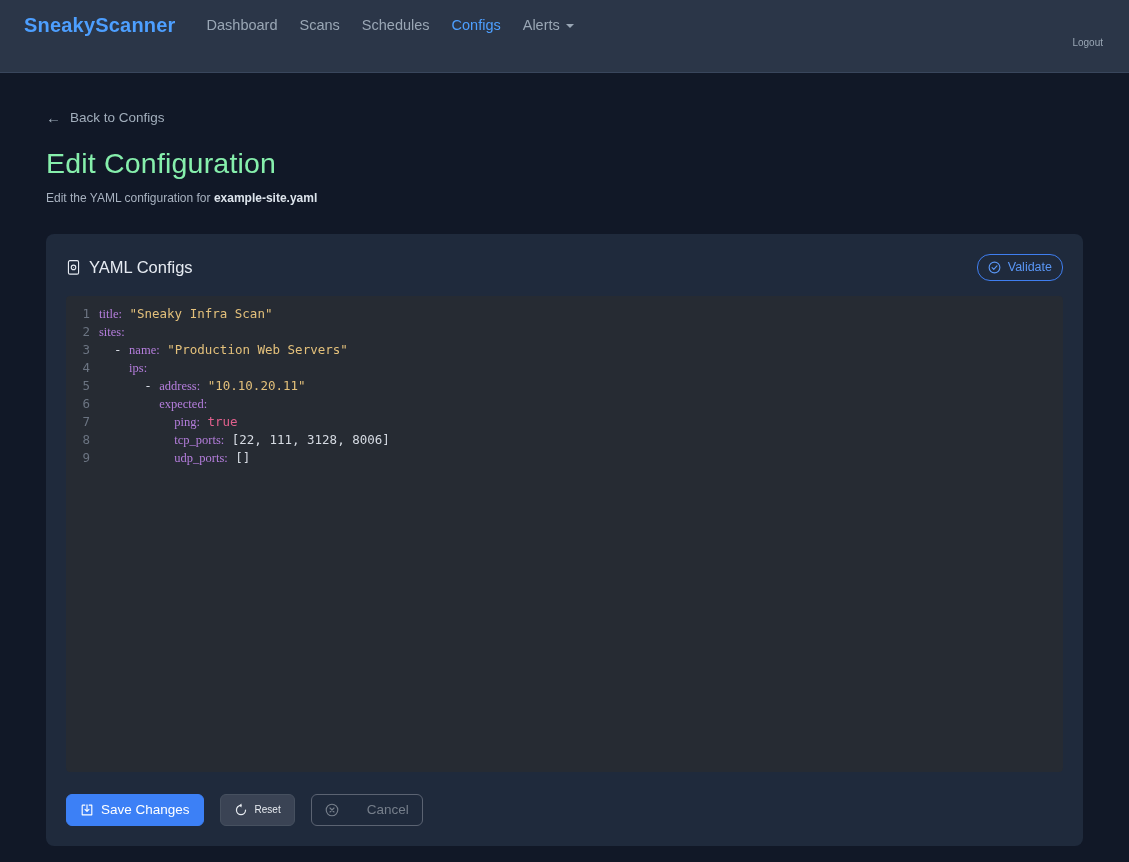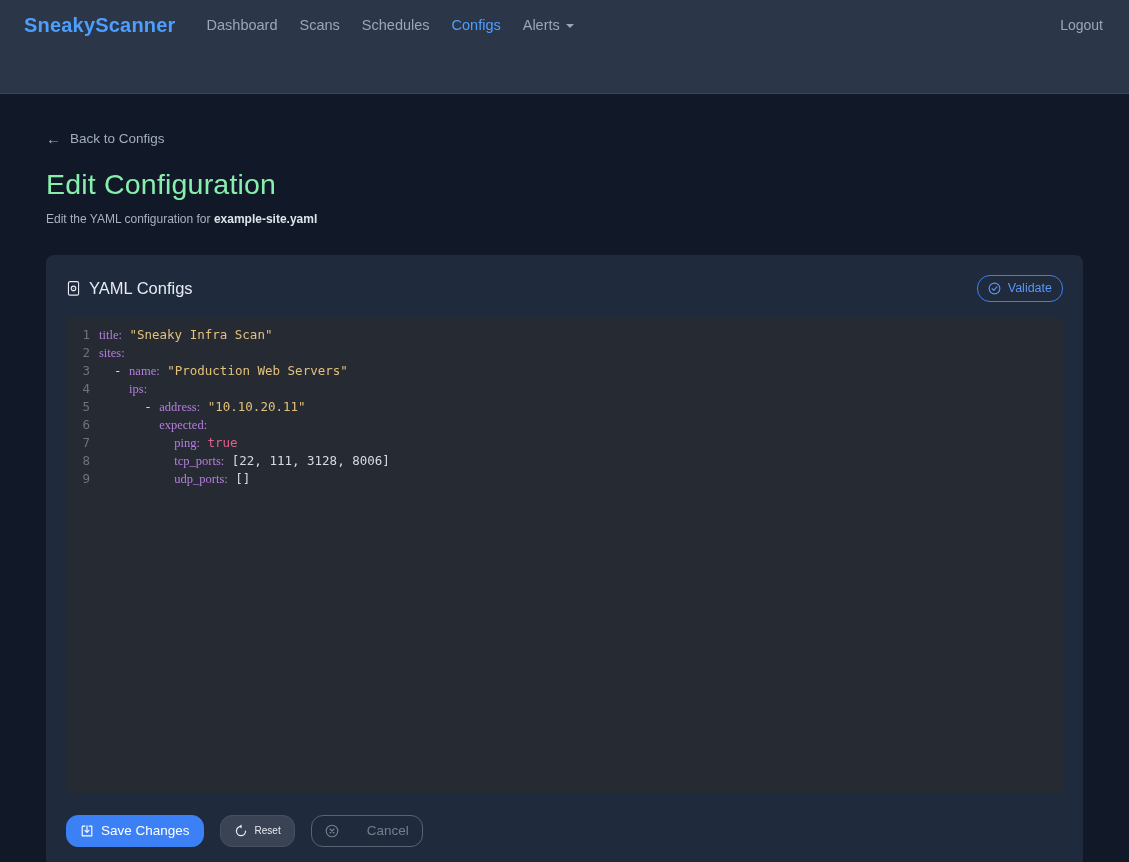--- a/index.html
+++ b/index.html
@@ -9,52 +9,52 @@
   *{box-sizing:border-box;}
   html,body{margin:0;padding:0;}
   body{
     width:1129px;height:862px;overflow:hidden;
     background:var(--page-bg);
     font-family:"Liberation Sans", sans-serif;
     color:#dbe1ea;
   }
   
   .navbar{
-    height:94px;background:var(--nav-bg);
+    height:73px;background:var(--nav-bg);
     border-bottom:1px solid #39465c;
     display:flex;align-items:flex-start;justify-content:space-between;
     padding:13px 24px 0 24px;
   }
   .nav-left{display:flex;align-items:center;}
   .brand{color:var(--accent);font-size:20px;font-weight:bold;text-decoration:none;margin-right:20px;letter-spacing:.2px;}
   .nav-links{display:flex;align-items:center;}
   .nav-link{color:#9aa7b5;font-size:14.5px;text-decoration:none;padding:4px 11px;display:inline-flex;align-items:center;gap:6px;}
   .nav-link.active{color:var(--accent);}
   .caret{width:0;height:0;border-left:4px solid transparent;border-right:4px solid transparent;border-top:4.5px solid currentColor;display:inline-block;margin-top:2px;}
-  .logout{color:#9aa7b5;font-size:14px;text-decoration:none;padding:4px 2px;}
+  .logout{color:#9aa7b5;font-size:10px;text-decoration:none;padding:4px 2px;margin-top:20px;}
   
   .container{width:1037px;margin:0 auto;}
   .back-link{
     display:inline-flex;align-items:center;gap:9px;margin-top:37px;
     color:#a2aebc;font-size:13.5px;text-decoration:none;
   }
   .back-arrow{font-size:15px;line-height:1;color:#a2aebc;}
   h1.page-title{margin:20px 0 0 0;font-size:28.5px;font-weight:400;color:#86efac;letter-spacing:.2px;}
   .subtitle{margin-top:11px;font-size:12px;color:#a8b2c0;}
   .subtitle b{color:#dde4ec;}
   
   .card{
     margin-top:29px;background:var(--card-bg);border-radius:8px;
     padding:20px;
   }
   .card-header{display:flex;align-items:center;justify-content:space-between;margin-bottom:15px;}
   .card-title{display:flex;align-items:center;gap:8px;font-size:16.5px;color:#e6ebf2;}
   .card-title svg{display:block;}
   .btn{
-    display:inline-flex;align-items:center;gap:7px;border-radius:12px;
+    display:inline-flex;align-items:center;gap:7px;border-radius:6px;
     font-family:"Liberation Sans", sans-serif;cursor:pointer;line-height:1;
   }
   .btn svg{display:block;}
   .btn-validate{
     background:transparent;border:1px solid #3f7ef0;color:#5a96f5;
     font-size:12.5px;padding:6px 10px;border-radius:13px;
   }
   
   .editor{
     background:var(--editor-bg);border-radius:4px;height:476px;

